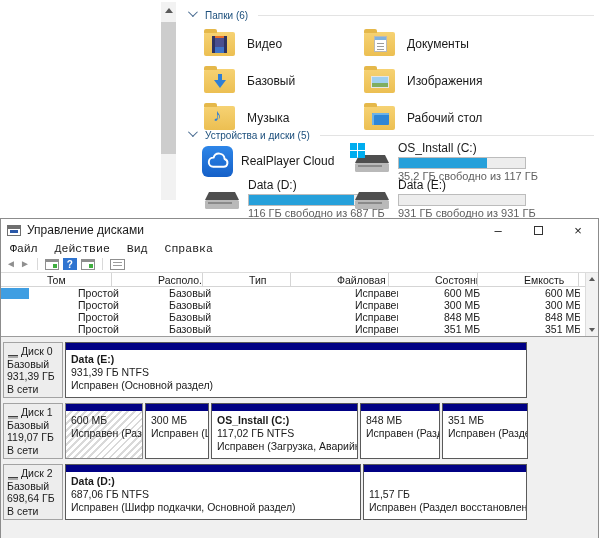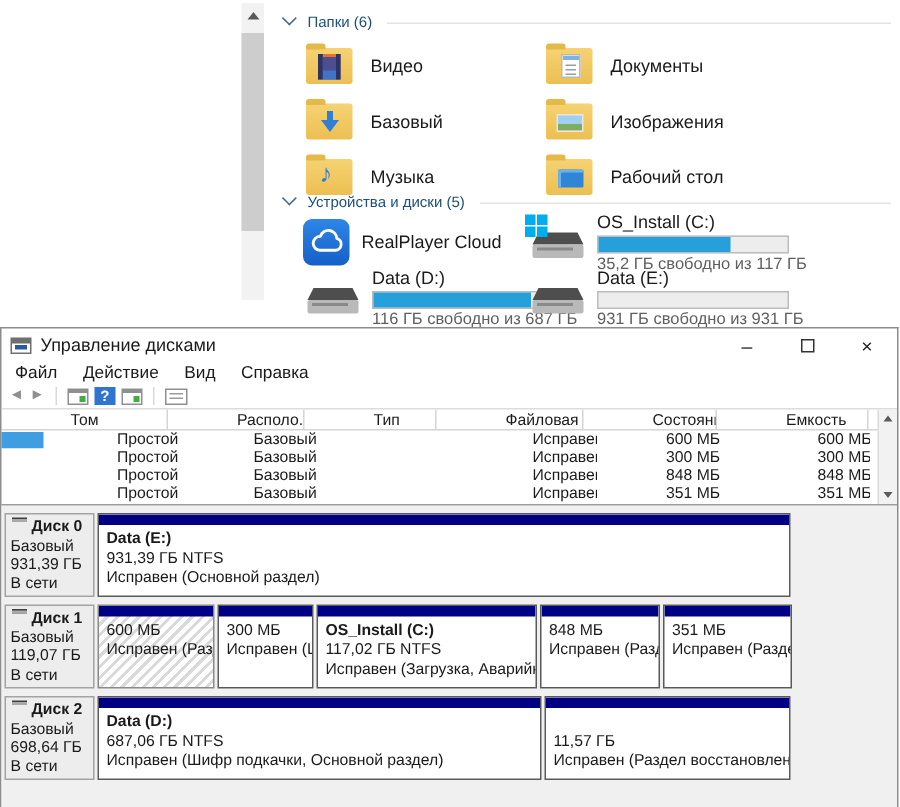--- a/index.html
+++ b/index.html
@@ -68,21 +68,21 @@
   .dm { position:absolute; left:0; top:218px; width:599px; height:320px; background:#fff;
         border:1px solid #8c8c8c; border-bottom:none; font-size:11px; }
   .titlebar { height:22px; display:flex; align-items:center; padding-left:6px; font-size:12px; }
   .app-icon { width:14px; height:11px; border:1px solid #6f6f6f; margin-right:6px; position:relative; background:#fff; }
   .app-icon::before { content:""; position:absolute; left:0; top:0; right:0; height:3px; background:#6f6f6f; }
   .app-icon::after { content:""; position:absolute; left:2px; bottom:2px; width:8px; height:3px; background:#2a58a8; }
   .tb-controls { margin-left:auto; display:flex; height:22px; }
   .tb-btn { width:40px; display:flex; align-items:center; justify-content:center; color:#222; font-size:13px; }
   .max-box { width:9px; height:9px; border:1px solid #333; }
 
-  .menubar { height:15px; display:flex; align-items:center; font-size:11.5px; padding-left:7px; }
+  .menubar { height:15px; display:flex; align-items:center; font-size:11.5px; padding-left:7px;font-family:Liberation Mono, monospace; }
   .menu-item { padding:0 9px 0 2px; margin-right:6px; }
 
   .toolbar { height:17px; display:flex; align-items:center; padding-left:5px; gap:4px;
              border-bottom:1px solid #dcdcdc; }
   .nav-arrow { font-size:10px; color:#8f8f8f; line-height:1; }
   .tsep { width:1px; height:12px; background:#d9d9d9; margin:0 3px; }
   .tool-win { width:14px; height:11px; border:1px solid #8f8f8f; background:#fff; position:relative; }
   .tool-win::before { content:""; position:absolute; left:0; top:0; right:0; height:2px; background:#8f8f8f; }
   .tool-win::after { content:""; position:absolute; right:1px; bottom:1px; width:4px; height:4px; background:#3fae3f; }
   .tool-help { width:14px; height:12px; background:#2f74d0; color:#fff; font-size:10px; font-weight:bold;
@@ -103,21 +103,21 @@
   .vt-scroll { position:absolute; right:0; top:0; width:13px; height:100%; background:#f2f2f2; border-left:1px solid #dcdcdc; }
   .vt-scroll::before { content:""; position:absolute; left:3px; top:4px; border-left:3.5px solid transparent;
                        border-right:3.5px solid transparent; border-bottom:4px solid #5a5a5a; }
   .vt-scroll::after { content:""; position:absolute; left:3px; bottom:4px; border-left:3.5px solid transparent;
                       border-right:3.5px solid transparent; border-top:4px solid #5a5a5a; }
 
   .graphic { height:202px; background:#f0f0f0; padding:5px 0 0 2px; }
   .disk-row { display:flex; height:56px; margin-bottom:5px; }
   .disk-label { width:60px; flex:none; background:#ededed; border:1px solid #a3a3a3;
                 padding:2px 0 0 3px; font-size:10.5px; line-height:12.5px; white-space:nowrap; overflow:hidden; }
-  .dl-name { font-weight:bold; display:flex; align-items:flex-start; gap:3px; }
+  .dl-name { font-weight:normal; display:flex; align-items:flex-end; gap:3px; }
   .disk-body { display:flex; gap:2px; margin-left:2px; }
   .part { border:1px solid #5a5a5a; background:#fff; overflow:hidden; flex:none; }
   .part.hatched { background:repeating-linear-gradient(135deg,#ffffff 0 3px,#d9d9d9 3px 5px); border-color:#8a8a8a; }
   .p-bar { height:7px; background:#000084; }
   .p-text { padding:3px 0 0 5px; font-size:10.5px; line-height:13px; white-space:nowrap; }
   .part.titled .l1 { font-weight:bold; }
 </style>
 </head>
 <body>
 

